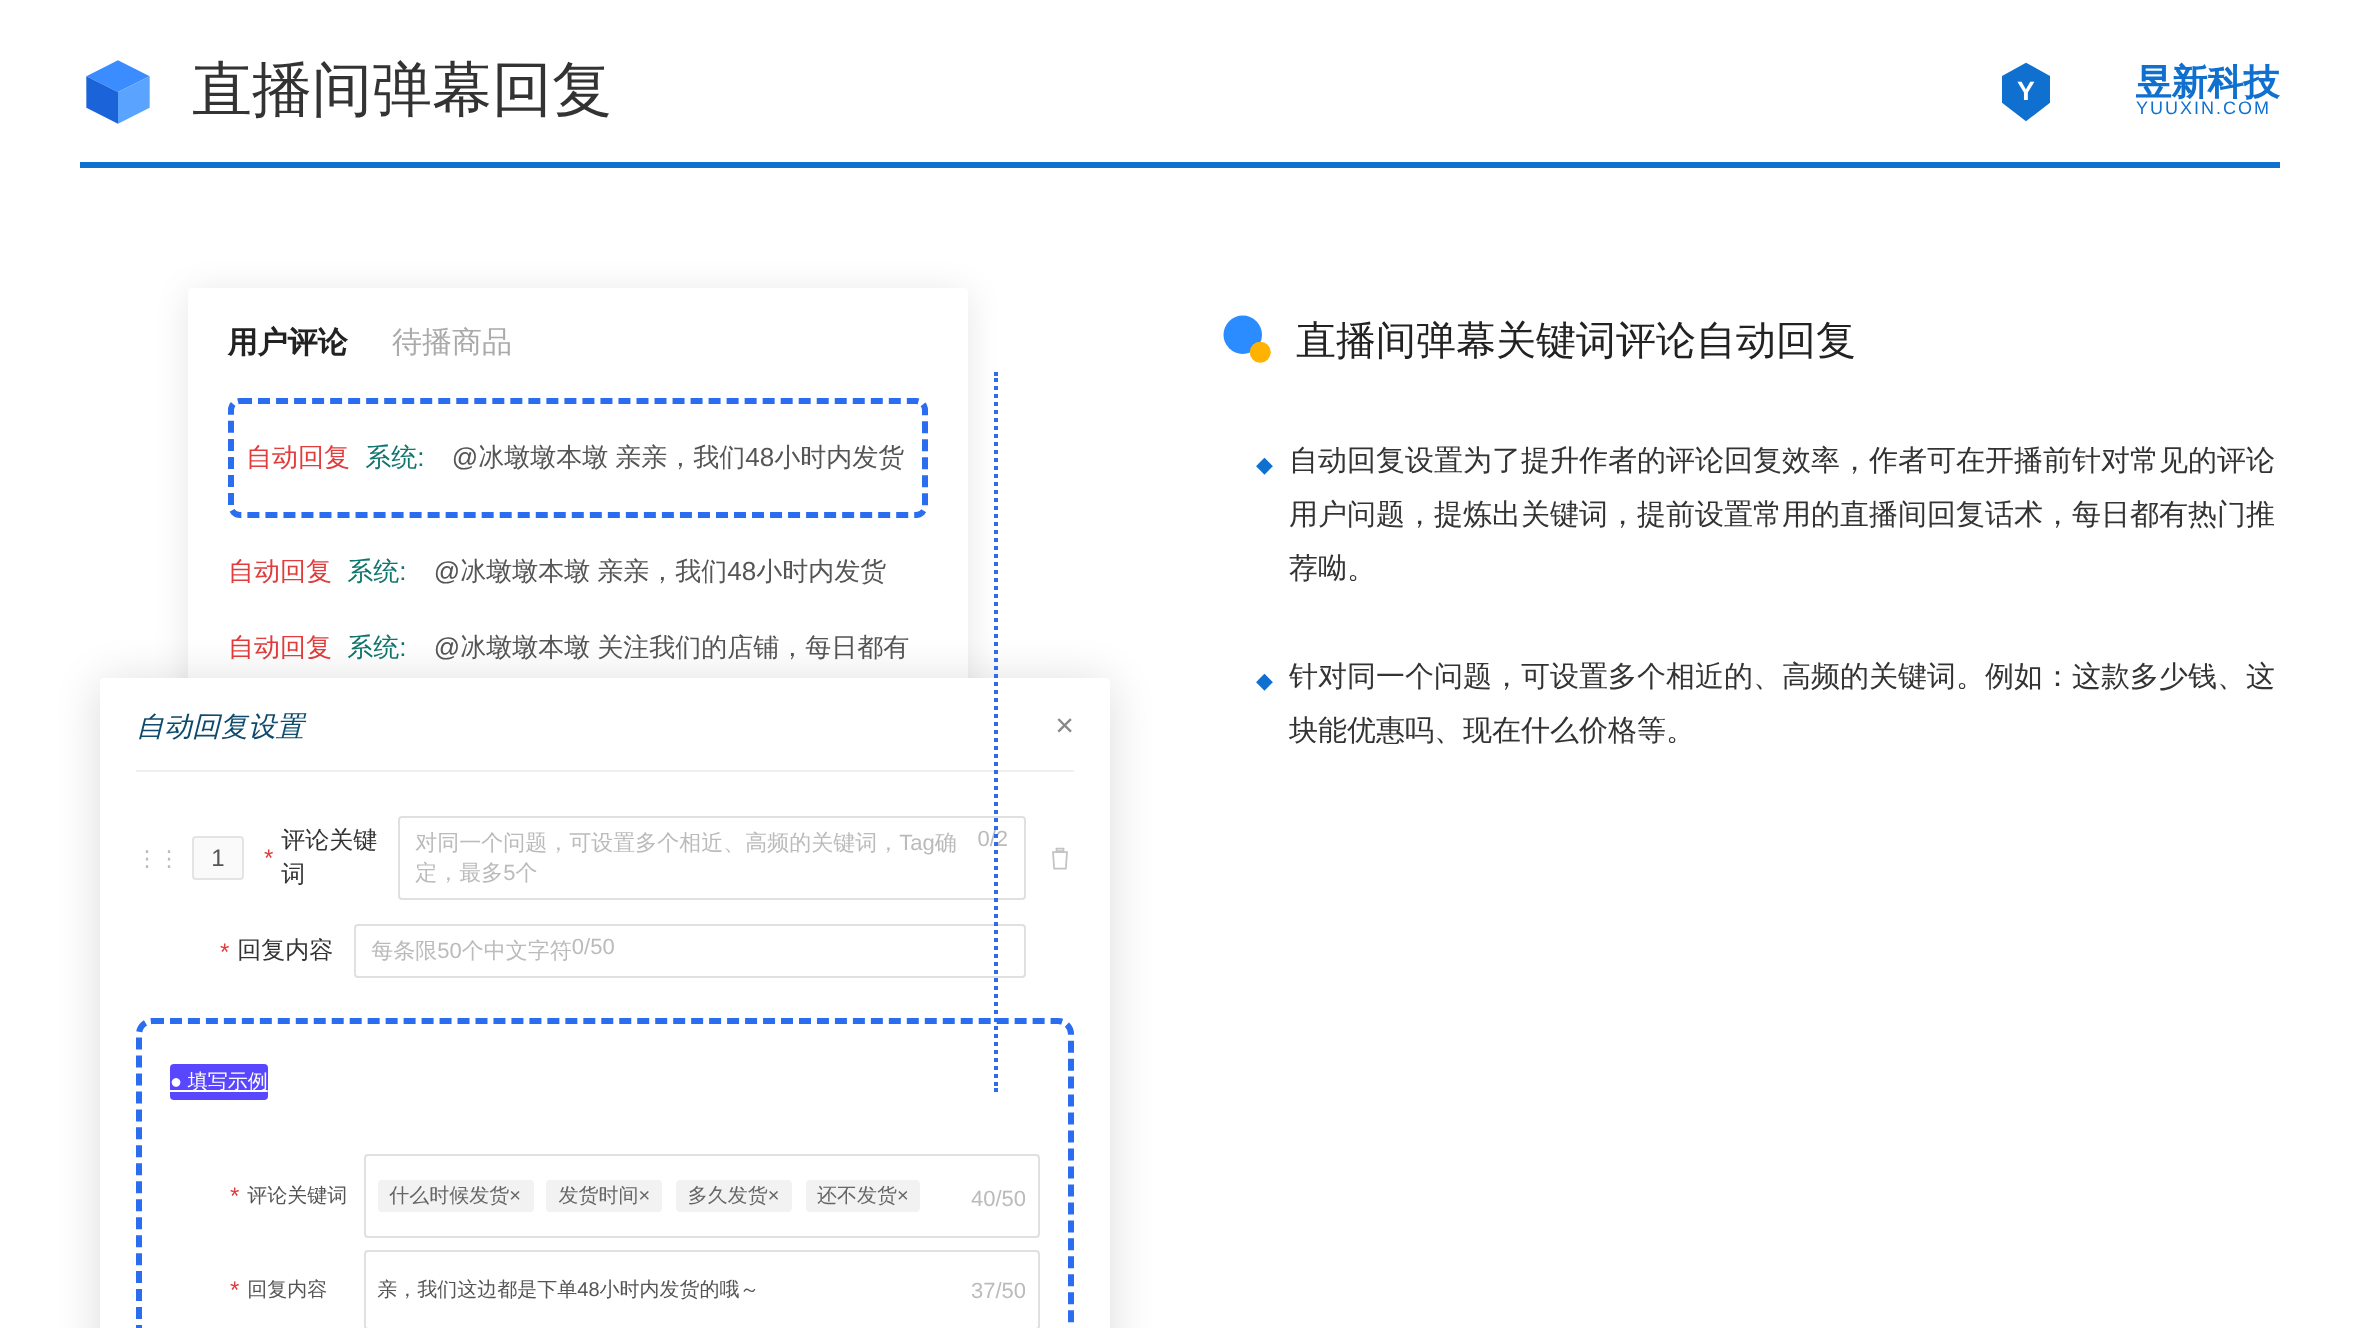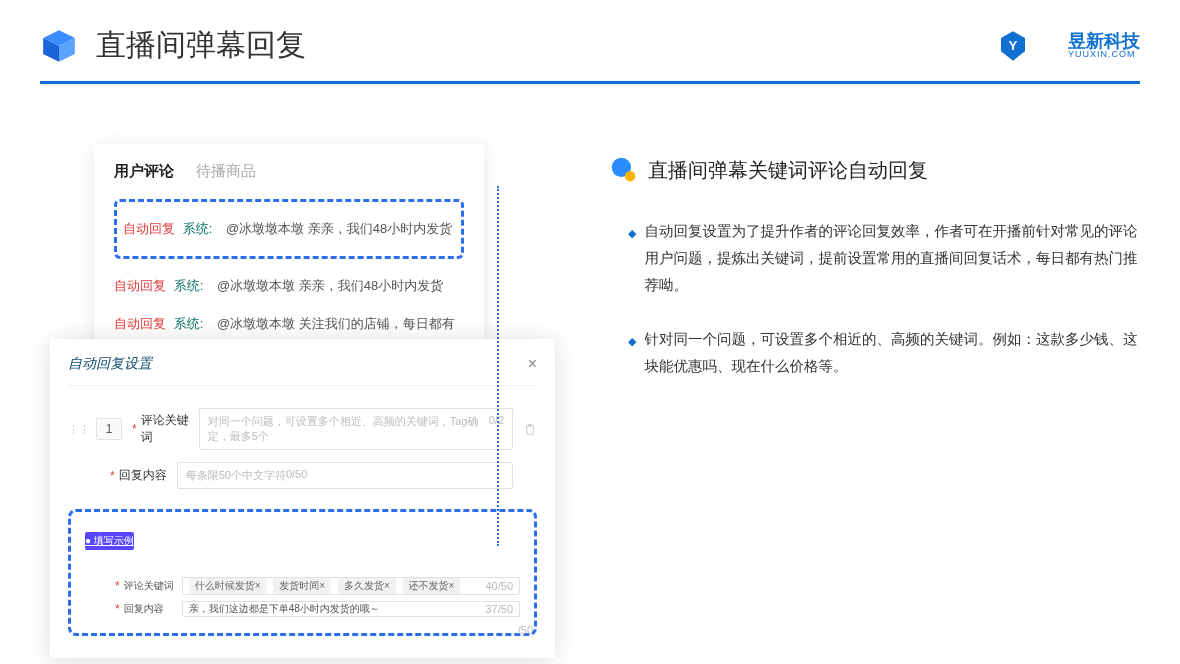--- a/index.html
+++ b/index.html
@@ -45,21 +45,21 @@
 .form-input { flex: 1; border: 1px solid #e0e0e0; border-radius: 2px; font-size: 11px; color: #bbb; padding: 5px 8px; display: flex; justify-content: flex-start; background: #fff; }
 .form-counter { color: #bbb; font-size: 11px; }
 .trash-icon { width: 14px; height: 14px; margin-left: 10px; opacity: .5; }
 
 .dashed-wrap { border: 3px dashed #2a6df0; border-radius: 8px; margin-top: 20px; padding: 12px 14px 16px 14px; }
 .add-link { font-size: 11px; color: #6b5bff; margin-right: 6px; }
 .add-hint { font-size: 11px; color: #aaa; }
 .example-pill { display: inline-block; background: #5947ff; color: #fff; font-size: 10px; border-radius: 2px; padding: 2px 0; margin-top: 8px; margin-bottom: 21px; text-decoration: underline; }
 .sm-row { display: flex; align-items: center; margin-top: 6px; font-size: 10px; }
 .sm-label { width: 58px; color: #555; }
-.sm-input { flex: 1; border: 1px solid #e0e0e0; border-radius: 2px; padding: 0 6px; display: flex; align-items: center; justify-content: space-between; background: #fff; }
+.sm-input { flex: 1; border: 1px solid #e0e0e0; border-radius: 2px; padding: 12px 6px; display: flex; align-items: flex-end; justify-content: space-between; background: #fff; }
 .tag { display: inline-block; background: #f2f2f2; color: #666; font-size: 10px; padding: 1px 6px; border-radius: 2px; margin-right: 4px; }
 
 .extra-counter { position: absolute; right: 22px; bottom: 22px; font-size: 11px; color: #bbb; text-align: center; }
 
 
 .connector { position: absolute; pointer-events: none; }
 .connector .v1 { position: absolute; left: 447px; top: 42px; width: 2px; height: 360px; border-left: 2px dotted #2a6df0; }
 
 
 .section-head { display: flex; align-items: center; gap: 10px; margin-bottom: 34px; }

